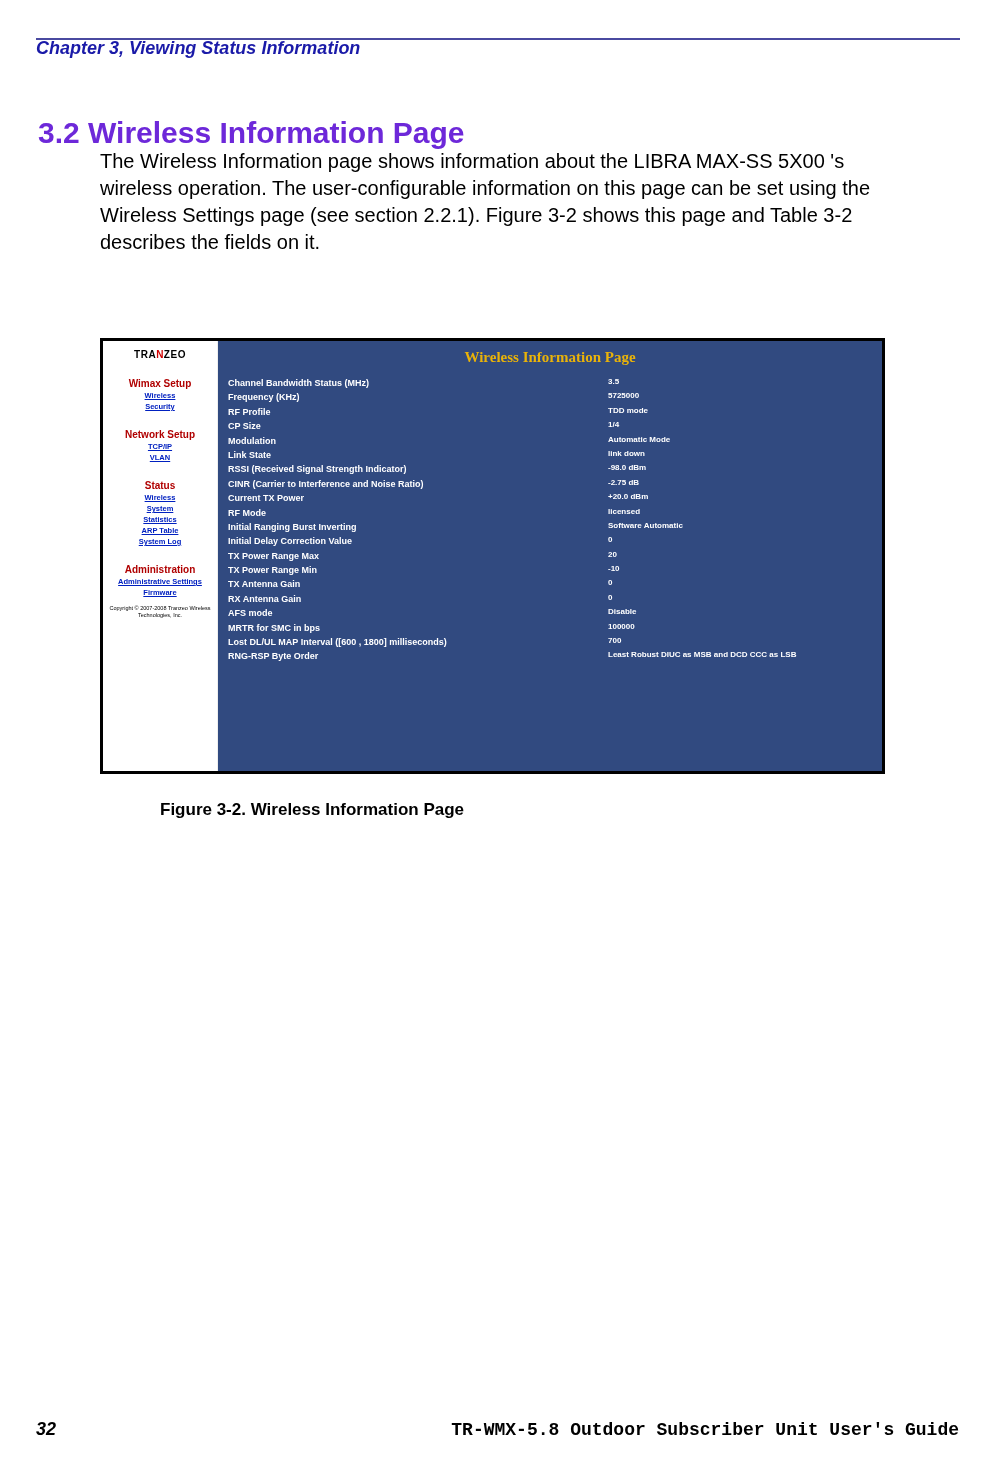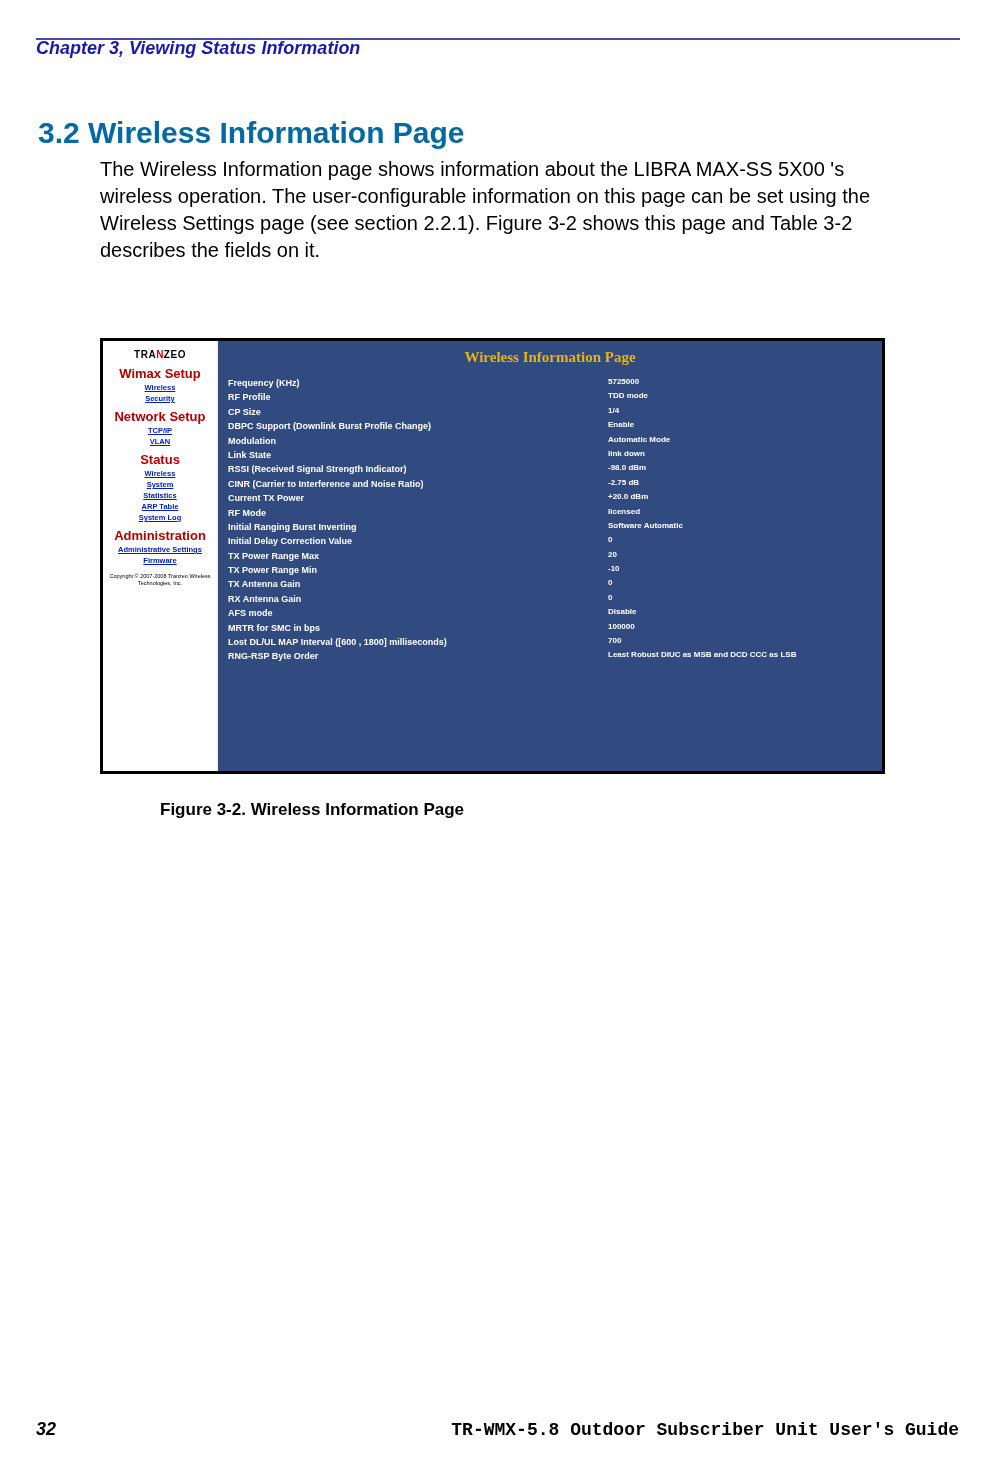--- a/index.html
+++ b/index.html
@@ -27,28 +27,28 @@
     top: 38px;
     left: 36px;
     width: 924px;
     height: 2px;
     background: #4a4aa0;
   }
   .section-title {
     position: absolute;
     top: 116px;
     left: 38px;
-    color: #0369a1;
+    color: #6d28d9;
     font-weight: bold;
     font-size: 30px;
     font-family: Arial, Helvetica, sans-serif;
   }
   .body-text {
     position: absolute;
-    top: 156px;
+    top: 148px;
     left: 100px;
     width: 820px;
     font-size: 20px;
     line-height: 1.35;
     font-family: "Verdana", "Tahoma", sans-serif;
     color: #000;
   }
   .figure-wrap {
     position: absolute;
     top: 338px;
@@ -71,21 +71,21 @@
     border-right: 1px solid #eee;
   }
   .logo {
     font-weight: bold;
     font-size: 10px;
     letter-spacing: 0.5px;
     margin: 4px 0 6px 0;
     color: #000;
   }
   .logo .z { color: #d00000; }
-  .side-cat { color: #b00000; font-weight: bold; margin-top: 6px; font-size: 13px; }
+  .side-cat { color: #b00000; font-weight: bold; margin-top: 18px; font-size: 10px; }
   .side-link { color: #0020c0; text-decoration: underline; font-weight: bold; font-size: 7.5px; margin-top: 2px; }
   .side-copy { font-size: 5.5px; color: #000; margin-top: 8px; line-height: 1.2; }
   .content-area {
     flex: 1;
     background: #314a80;
     color: #fff;
     padding: 0 0 40px 0;
     position: relative;
   }
   .page-heading {
@@ -167,34 +167,34 @@
           <div class="side-cat">Administration</div>
           <div class="side-link">Administrative Settings</div>
           <div class="side-link">Firmware</div>
         </div>
       <div class="side-copy">Copyright © 2007-2008 Tranzeo Wireless Technologies, Inc.</div>
     </div>
     <div class="content-area">
       <div class="page-heading">Wireless Information Page</div>
       <div class="rows" id="rows-container">
           <div class="row">
+            <div class="lbl">Channel Bandwidth Status (MHz)</div>
+            <div class="val">3.5</div>
+          </div>
+          <div class="row">
             <div class="lbl">Frequency (KHz)</div>
             <div class="val">5725000</div>
           </div>
           <div class="row">
             <div class="lbl">RF Profile</div>
             <div class="val">TDD mode</div>
           </div>
           <div class="row">
             <div class="lbl">CP Size</div>
             <div class="val">1/4</div>
-          </div>
-          <div class="row">
-            <div class="lbl">DBPC Support (Downlink Burst Profile Change)</div>
-            <div class="val">Enable</div>
           </div>
           <div class="row">
             <div class="lbl">Modulation</div>
             <div class="val">Automatic Mode</div>
           </div>
           <div class="row">
             <div class="lbl">Link State</div>
             <div class="val">link down</div>
           </div>
           <div class="row">

